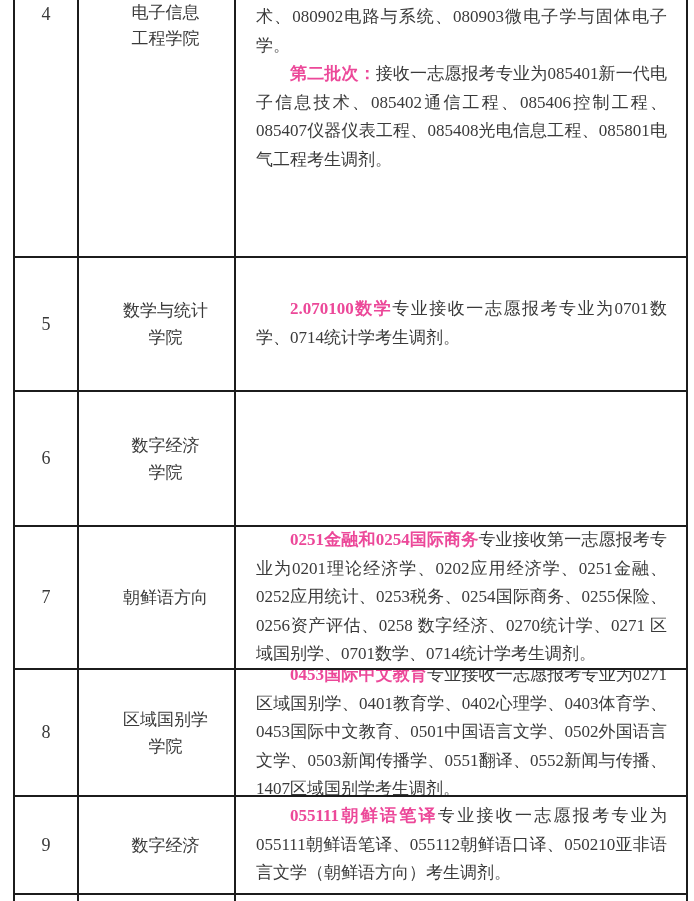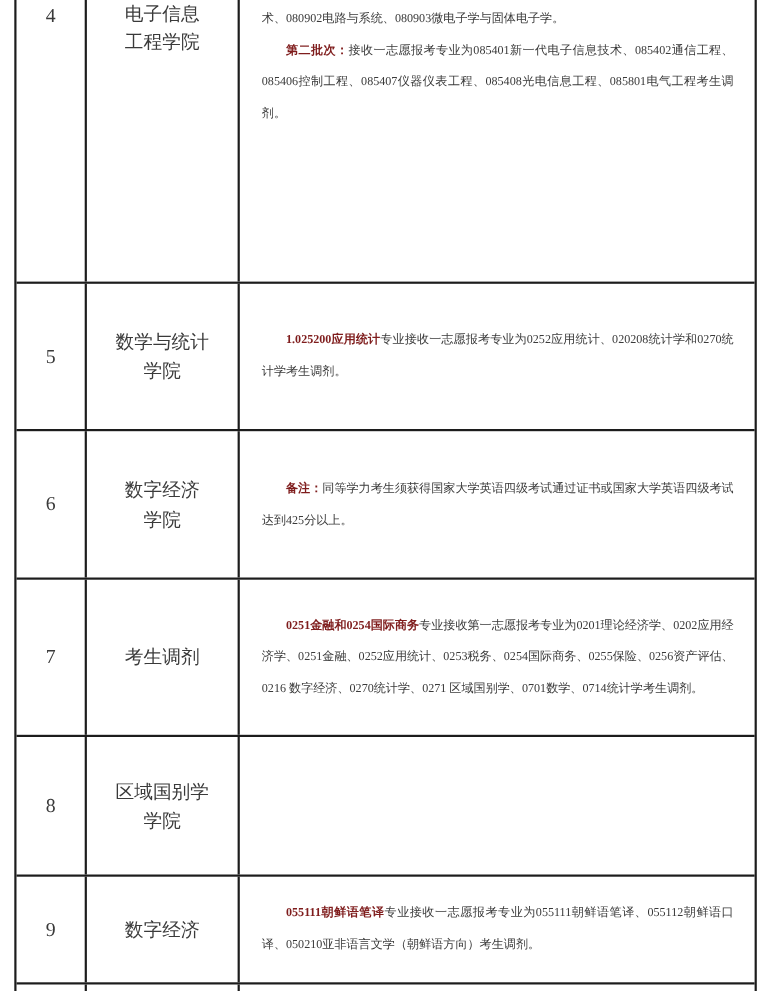--- a/index.html
+++ b/index.html
@@ -47,42 +47,43 @@
   .c2 {
     width: 139px;
     border-right: 2px solid #1c1c1c;
     display: flex;
     flex-direction: column;
     align-items: center;
     justify-content: center;
     font-size: 17px;
     line-height: 27px;
     text-align: center;
+    margin-left: 18px;
   }
   .c3 {
     flex: 1;
     display: flex;
     flex-direction: column;
     justify-content: center;
     padding: 2px 19px 2px 20px;
-    font-size: 11px;
+    font-size: 17px;
     line-height: 28.6px;
     text-align: justify;
     overflow: hidden;
   }
   .c3 p {
     margin: 0;
     text-indent: 2em;
   }
   .c3 p.no-indent {
     text-indent: 0;
   }
   .bold-lead {
     font-weight: bold;
-    color: #7f1d1d;
+    color: #ec4899;
   }
   
   .r4 { height: 258px; }
   .r5 { height: 134px; }
   .r6 { height: 135px; }
   .r7 { height: 143px; }
   .r8 { height: 127px; }
   .r9 { height: 98px; }
   .r-partial { height: 6px; }
   
@@ -108,50 +109,52 @@
       </div>
     </div>
 
     <div class="row r5">
       <div class="cell c1">5</div>
       <div class="cell c2">
         <div>数学与统计</div>
         <div>学院</div>
       </div>
       <div class="cell c3">
-        <p><span class="bold-lead">1.025200应用统计</span><span>专业接收一志愿报考专业为0252应用统计、020208统计学和0270统计学考生调剂。</span></p>
+        <p><span class="bold-lead">2.070100数学</span><span>专业接收一志愿报考专业为0701数学、0714统计学考生调剂。</span></p>
       </div>
     </div>
 
     <div class="row r6">
       <div class="cell c1">6</div>
       <div class="cell c2">
         <div>数字经济</div>
         <div>学院</div>
       </div>
       <div class="cell c3">
-        <p><span class="bold-lead">备注：</span><span>同等学力考生须获得国家大学英语四级考试通过证书或国家大学英语四级考试达到425分以上。</span></p>
       </div>
     </div>
 
     <div class="row r7">
       <div class="cell c1">7</div>
       <div class="cell c2">
-        <div>考生调剂</div>
+        <div>朝鲜语方向</div>
       </div>
       <div class="cell c3">
-        <p><span class="bold-lead">0251金融和0254国际商务</span><span>专业接收第一志愿报考专业为0201理论经济学、0202应用经济学、0251金融、0252应用统计、0253税务、0254国际商务、0255保险、0256资产评估、0216 数字经济、0270统计学、0271 区域国别学、0701数学、0714统计学考生调剂。</span></p>
+        <p><span class="bold-lead">0251金融和0254国际商务</span><span>专业接收第一志愿报考专业为0201理论经济学、0202应用经济学、0251金融、0252应用统计、0253税务、0254国际商务、0255保险、0256资产评估、0258 数字经济、0270统计学、0271 区域国别学、0701数学、0714统计学考生调剂。</span></p>
       </div>
     </div>
 
     <div class="row r8">
       <div class="cell c1">8</div>
       <div class="cell c2">
         <div>区域国别学</div>
         <div>学院</div>
+      </div>
+      <div class="cell c3">
+        <p><span class="bold-lead">0453国际中文教育</span><span>专业接收一志愿报考专业为0271区域国别学、0401教育学、0402心理学、0403体育学、0453国际中文教育、0501中国语言文学、0502外国语言文学、0503新闻传播学、0551翻译、0552新闻与传播、1407区域国别学考生调剂。</span></p>
       </div>
     </div>
 
     <div class="row r9">
       <div class="cell c1">9</div>
       <div class="cell c2">
         <div>数字经济</div>
       </div>
       <div class="cell c3">
         <p><span class="bold-lead">055111朝鲜语笔译</span><span>专业接收一志愿报考专业为055111朝鲜语笔译、055112朝鲜语口译、050210亚非语言文学（朝鲜语方向）考生调剂。</span></p>

